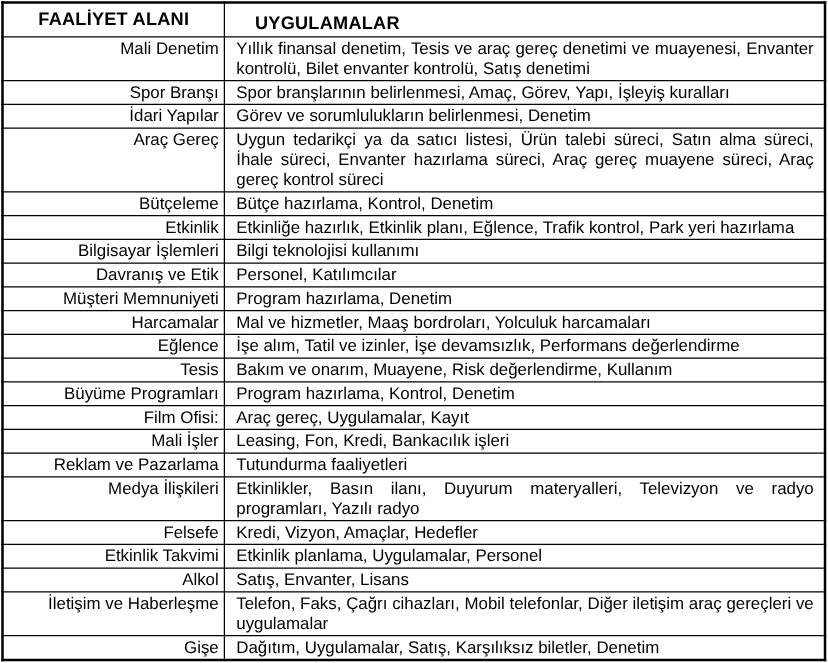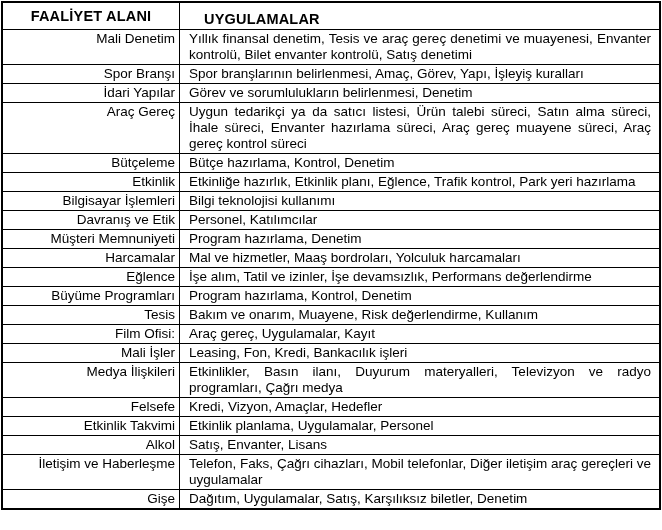--- a/index.html
+++ b/index.html
@@ -109,38 +109,42 @@
         </tr>
         <tr>
           <td class="cell-area">Harcamalar</td>
           <td class="cell-apps">Mal ve hizmetler, Maaş bordroları, Yolculuk harcamaları</td>
         </tr>
         <tr>
           <td class="cell-area">Eğlence</td>
           <td class="cell-apps">İşe alım, Tatil ve izinler, İşe devamsızlık, Performans değerlendirme</td>
         </tr>
         <tr>
+          <td class="cell-area">Tesis</td>
+          <td class="cell-apps">Bakım ve onarım, Muayene, Risk değerlendirme, Kullanım</td>
+        </tr>
+        <tr>
           <td class="cell-area">Büyüme Programları</td>
           <td class="cell-apps">Program hazırlama, Kontrol, Denetim</td>
-        </tr>
-        <tr>
-          <td class="cell-area">Tesis</td>
-          <td class="cell-apps">Bakım ve onarım, Muayene, Risk değerlendirme, Kullanım</td>
         </tr>
         <tr>
           <td class="cell-area">Film Ofisi:</td>
           <td class="cell-apps">Araç gereç, Uygulamalar, Kayıt</td>
         </tr>
         <tr>
           <td class="cell-area">Mali İşler</td>
           <td class="cell-apps">Leasing, Fon, Kredi, Bankacılık işleri</td>
         </tr>
         <tr>
+          <td class="cell-area">Reklam ve Pazarlama</td>
+          <td class="cell-apps">Tutundurma faaliyetleri</td>
+        </tr>
+        <tr>
           <td class="cell-area">Medya İlişkileri</td>
-          <td class="cell-apps">Etkinlikler, Basın ilanı, Duyurum materyalleri, Televizyon ve radyo programları, Çağrı medya</td>
+          <td class="cell-apps">Etkinlikler, Basın ilanı, Duyurum materyalleri, Televizyon ve radyo programları, Yazılı radyo</td>
         </tr>
         <tr>
           <td class="cell-area">Felsefe</td>
           <td class="cell-apps">Kredi, Vizyon, Amaçlar, Hedefler</td>
         </tr>
         <tr>
           <td class="cell-area">Etkinlik Takvimi</td>
           <td class="cell-apps">Etkinlik planlama, Uygulamalar, Personel</td>
         </tr>
         <tr>

